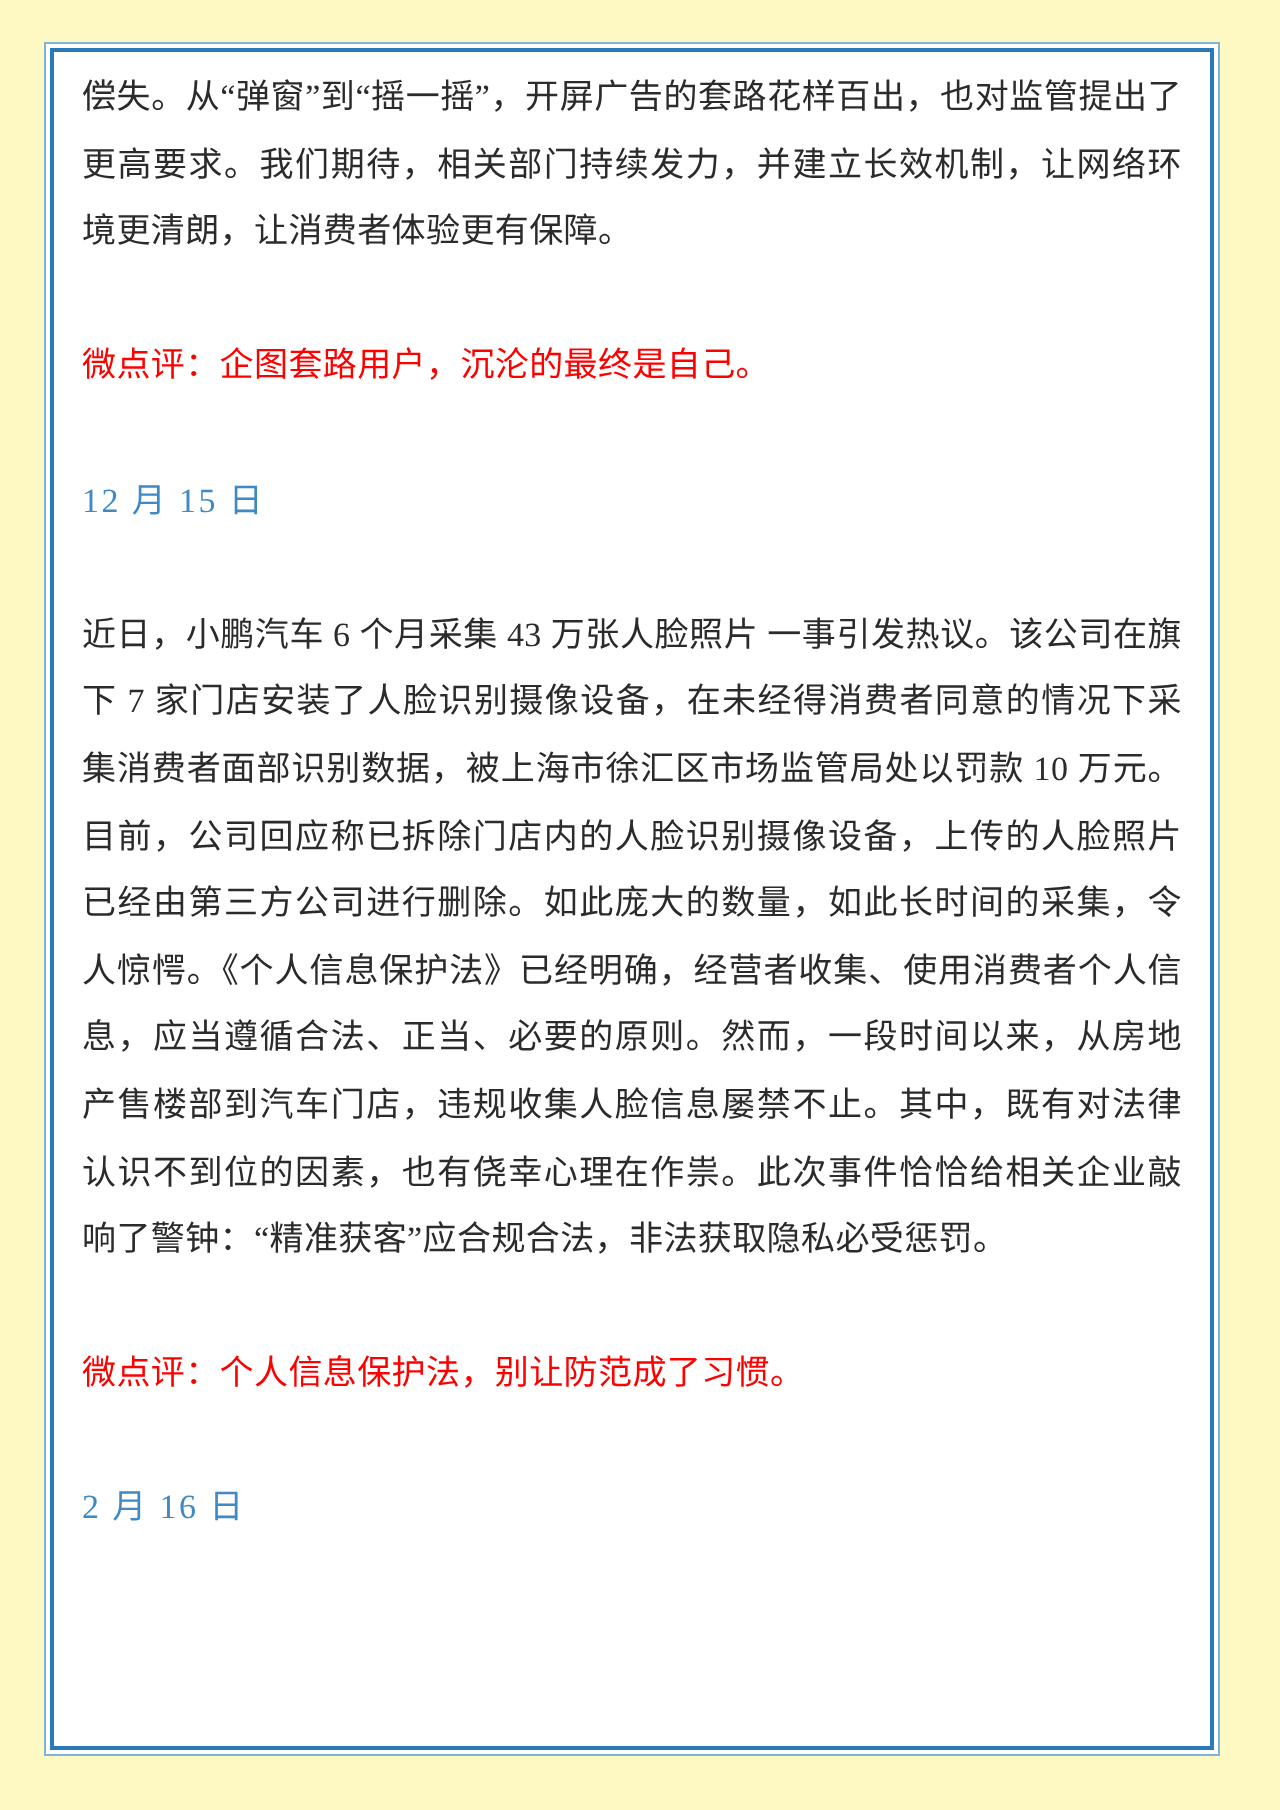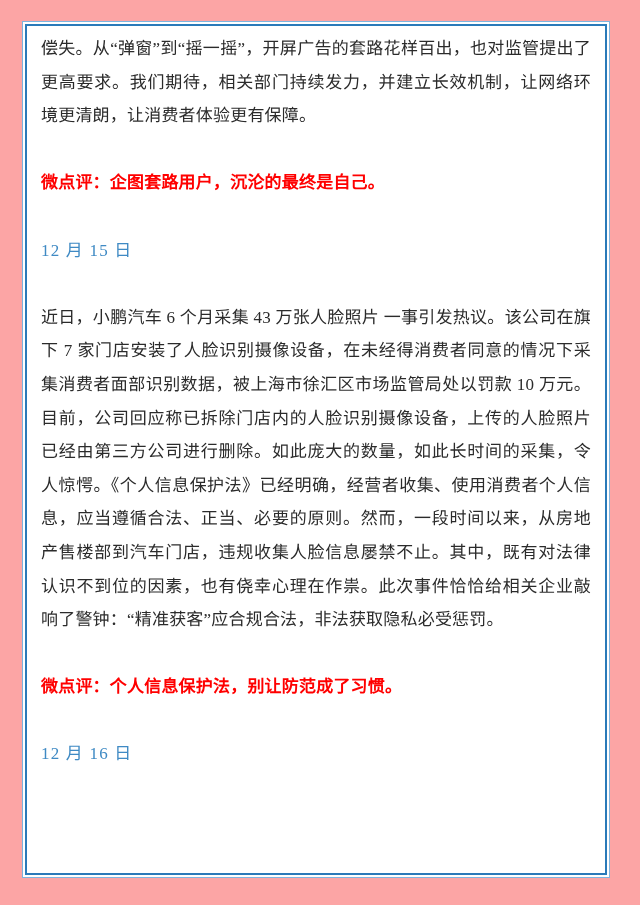--- a/index.html
+++ b/index.html
@@ -14,21 +14,21 @@
     height: 905px;
     overflow: hidden;
     font-family: "Liberation Serif", "DejaVu Serif", serif;
   }
 
   
   .page {
     position: relative;
     width: 640px;
     height: 905px;
-    background: #fca5a5;
+    background: #fef9c3;
     box-sizing: border-box;
   }
 
   
   .doc-frame {
     position: absolute;
     left: 22px;
     top: 21px;
     width: 588px;
     height: 857px;
@@ -72,21 +72,21 @@
 
   .para--body {
     color: #2b2b2b;
   }
 
   .comment {
     margin: 0;
     color: #ff0000;
     font-size: 17px;
     line-height: 33.6px;
-    font-weight: bold;
+    font-weight: normal;
     letter-spacing: 0.2px;
     font-family: "Liberation Serif", "DejaVu Serif", serif;
   }
 
   .date-head {
     margin: 0;
     color: #3f8ac4;
     font-size: 17px;
     line-height: 33.6px;
     letter-spacing: 1.2px;
@@ -119,20 +119,20 @@
         <div class="spacer-line"></div>
 
         <p class="para para--body">近日，小鹏汽车 6 个月采集 43 万张人脸照片 一事引发热议。该公司在旗下 7 家门店安装了人脸识别摄像设备，在未经得消费者同意的情况下采集消费者面部识别数据，被上海市徐汇区市场监管局处以罚款 10 万元。目前，公司回应称已拆除门店内的人脸识别摄像设备，上传的人脸照片已经由第三方公司进行删除。如此庞大的数量，如此长时间的采集，令人惊愕。《个人信息保护法》已经明确，经营者收集、使用消费者个人信息，应当遵循合法、正当、必要的原则。然而，一段时间以来，从房地产售楼部到汽车门店，违规收集人脸信息屡禁不止。其中，既有对法律认识不到位的因素，也有侥幸心理在作祟。此次事件恰恰给相关企业敲响了警钟：“精准获客”应合规合法，非法获取隐私必受惩罚。</p>
 
         <div class="spacer-line"></div>
 
         <p class="comment">微点评：个人信息保护法，别让防范成了习惯。</p>
 
         <div class="spacer-line"></div>
 
-        <p class="date-head">12 月 16 日</p>
+        <p class="date-head">2 月 16 日</p>
 
       </div>
 
     </div>
   </div>
 
 </div>
 
 </body></html>

